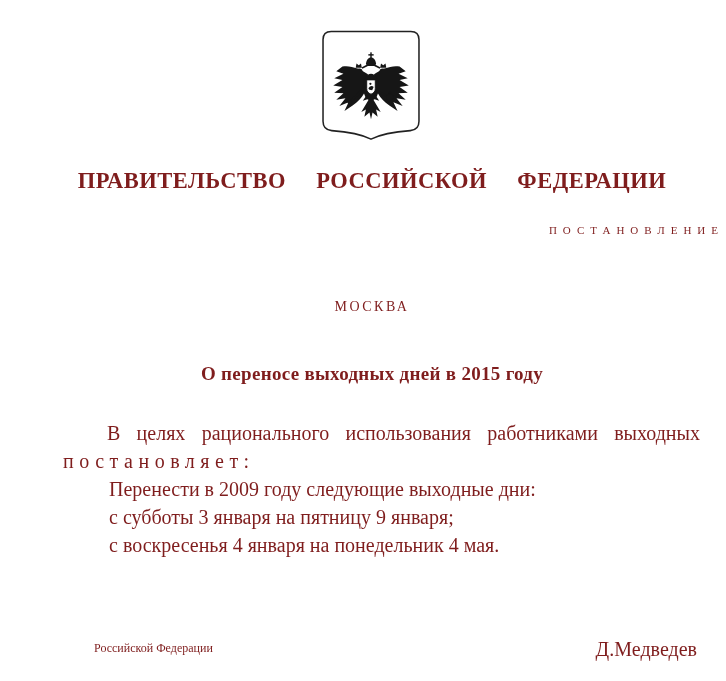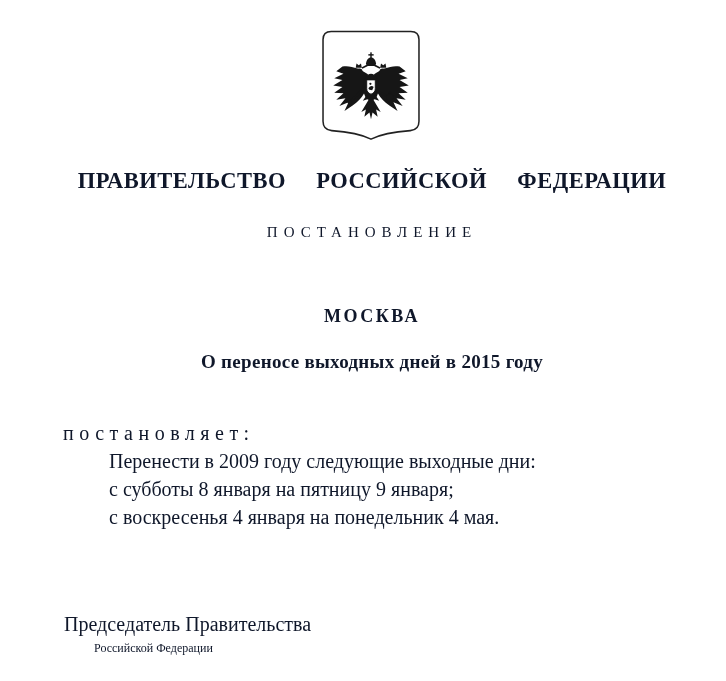--- a/index.html
+++ b/index.html
@@ -5,21 +5,21 @@
   html, body {
     margin: 0;
     padding: 0;
     background: #ffffff;
   }
   .page {
     position: relative;
     width: 726px;
     height: 681px;
     background: #ffffff;
-    color: #0f172a;
+    color: #7f1d1d;
     font-family: "Liberation Serif", "DejaVu Serif", serif;
     overflow: hidden;
   }
   .centered {
     position: absolute;
     left: 20px;
     width: 704px;
     text-align: center;
     white-space: pre;
   }
@@ -32,35 +32,35 @@
   }
   .authority {
     top: 168px;
     font-size: 22.5px;
     font-weight: bold;
     letter-spacing: 0.5px;
     word-spacing: 9px;
   }
   .doctype {
     top: 224px;
-    font-size: 15px;
+    font-size: 11px;
     letter-spacing: 6px;
+    text-align: right;
   }
   .dateline {
     top: 258px;
     font-size: 20px;
   }
   .city {
-    top: 306px;
-    font-size: 18px;
+    top: 299px;
+    font-size: 14px;
     letter-spacing: 2.5px;
-    font-weight: bold;
   }
   .subject {
-    top: 351px;
+    top: 363px;
     font-size: 19px;
     font-weight: bold;
     letter-spacing: 0.3px;
   }
   .bodytext {
     position: absolute;
     top: 419px;
     left: 63px;
     width: 637px;
     font-size: 20px;
@@ -185,22 +185,23 @@
   <div class="centered authority">ПРАВИТЕЛЬСТВО  РОССИЙСКОЙ  ФЕДЕРАЦИИ</div>
 
   <div class="centered doctype">ПОСТАНОВЛЕНИЕ</div>
 
 
   <div class="centered city">МОСКВА</div>
 
   <div class="centered subject">О переносе выходных дней в 2015 году</div>
 
   <div class="bodytext">
+    <div class="jline first">В целях рационального использования работниками выходных</div>
     <div class="decree">постановляет:</div>
     <div class="clause">Перенести в 2009 году следующие выходные дни:</div>
-    <div class="clause">с субботы 8 января на пятницу 9 января;</div>
+    <div class="clause">с субботы 3 января на пятницу 9 января;</div>
     <div class="clause">с воскресенья 4 января на понедельник 4 мая.</div>
   </div>
 
-  <div class="sig-post1">Председатель Правительства</div>
   <div class="sig-post2">Российской Федерации</div>
+  <div class="sig-name">Д.Медведев</div>
 
 </div>
 
 </body></html>

